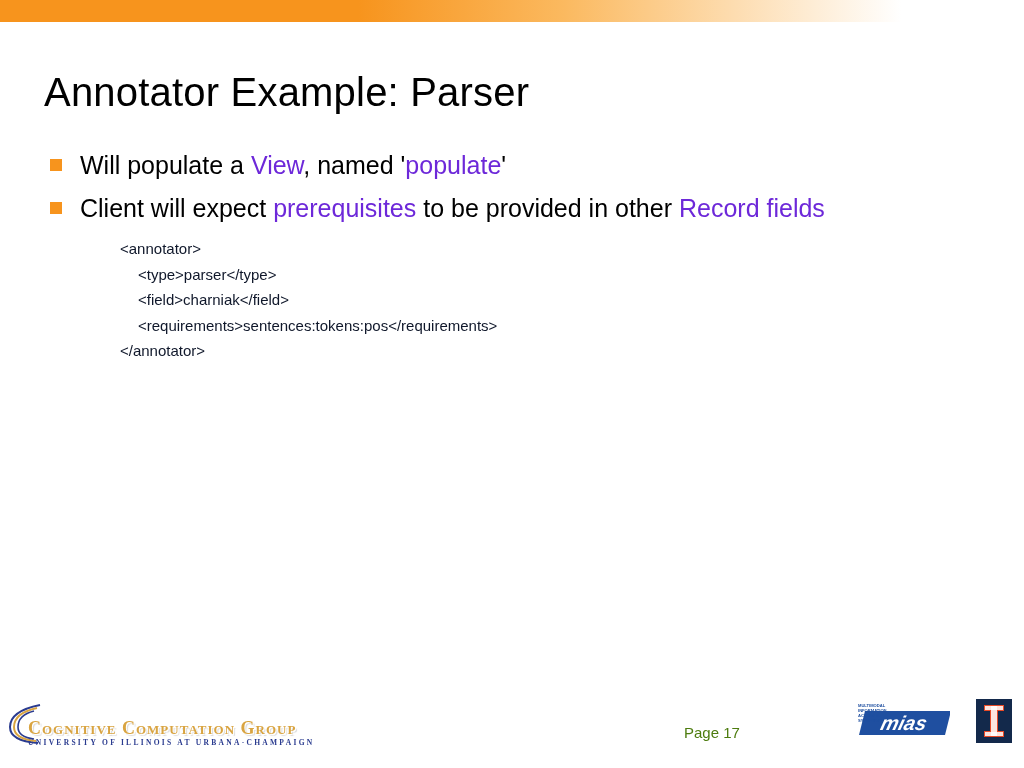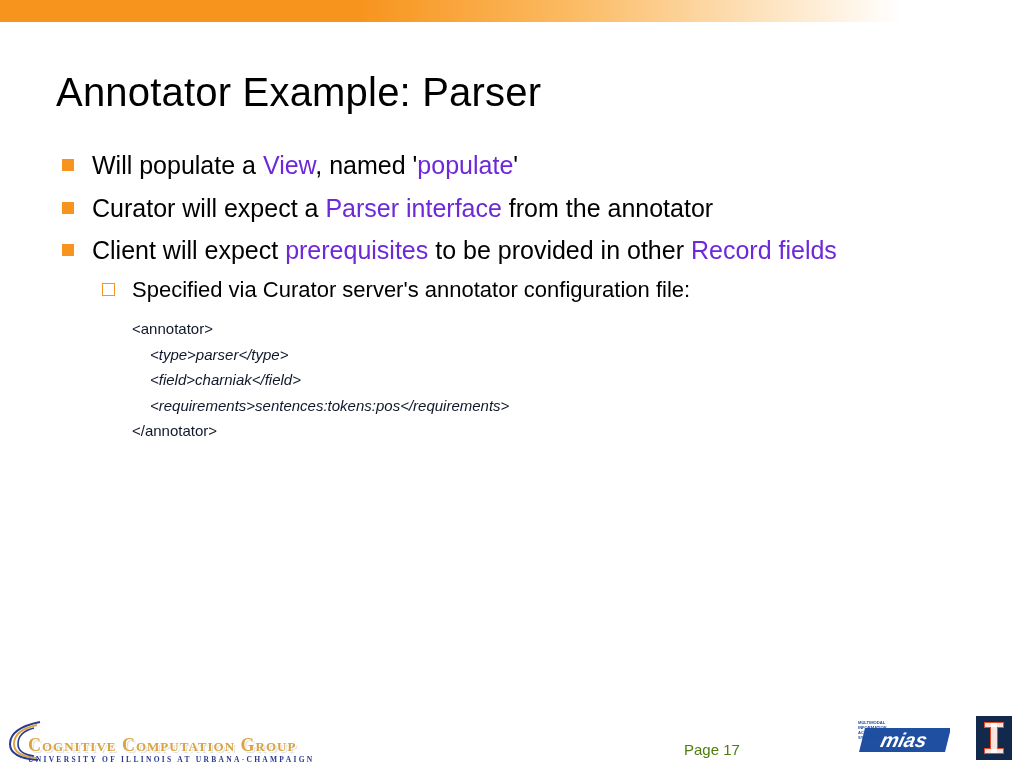--- a/index.html
+++ b/index.html
@@ -10,21 +10,21 @@
     background: #ffffff;
     position: relative;
     overflow: hidden;
   }
   .top-bar {
     width: 100%;
     height: 22px;
     background: linear-gradient(to right, #f7941d 0%, #f7941d 35%, #fbb95f 55%, #ffffff 88%);
   }
   .content {
-    padding: 48px 56px 0 56px;
+    padding: 48px 56px 0 44px;
   }
   .title {
     font-size: 40px;
     font-weight: 400;
     color: #000;
     margin-bottom: 34px;
     letter-spacing: 0.2px;
   }
   ul.main-list {
     list-style: none;
@@ -69,24 +69,24 @@
     background: transparent;
   }
   .code-block {
     margin-top: 12px;
     margin-left: 76px;
     font-size: 15px;
     line-height: 1.7;
     color: #0f172a;
     font-family: Arial, Helvetica, sans-serif;
   }
-  .code-block .indent { padding-left: 18px; display: block; font-style: italic; }
+  .code-block .indent { padding-left: 18px; display: block; }
   .footer {
     position: absolute;
-    bottom: 0;
+    bottom: 17px;
     left: 0;
     width: 100%;
     height: 60px;
   }
   .footer-logo-left {
     position: absolute;
     left: 8px;
     bottom: 4px;
     font-family: Georgia, 'Times New Roman', serif;
   }
@@ -134,27 +134,21 @@
 <div class="top-bar"></div>
 
 <div class="content">
   <h1 class="title">Annotator Example: Parser</h1>
 
   <ul class="main-list">
     <li>
       <span>Will populate a </span><span class="red">View</span><span>, named '</span><span class="red">populate</span><span>'</span>
     </li>
     <li>
-      <span>Curator will expect a </span><span class="red">Parser interface</span><span> from the annotator</span>
-    </li>
-    <li>
       <span>Client will expect </span><span class="red">prerequisites</span><span> to be provided in other </span><span class="red">Record fields</span>
-      <ul class="sub-list">
-        <li>Specified via Curator server's annotator configuration file:</li>
-      </ul>
     </li>
   </ul>
 
   <div class="code-block">
     <span>&lt;annotator&gt;</span><br>
     <span class="indent">&lt;type&gt;parser&lt;/type&gt;</span>
     <span class="indent">&lt;field&gt;charniak&lt;/field&gt;</span>
     <span class="indent">&lt;requirements&gt;sentences:tokens:pos&lt;/requirements&gt;</span>
     <span>&lt;/annotator&gt;</span>
   </div>

